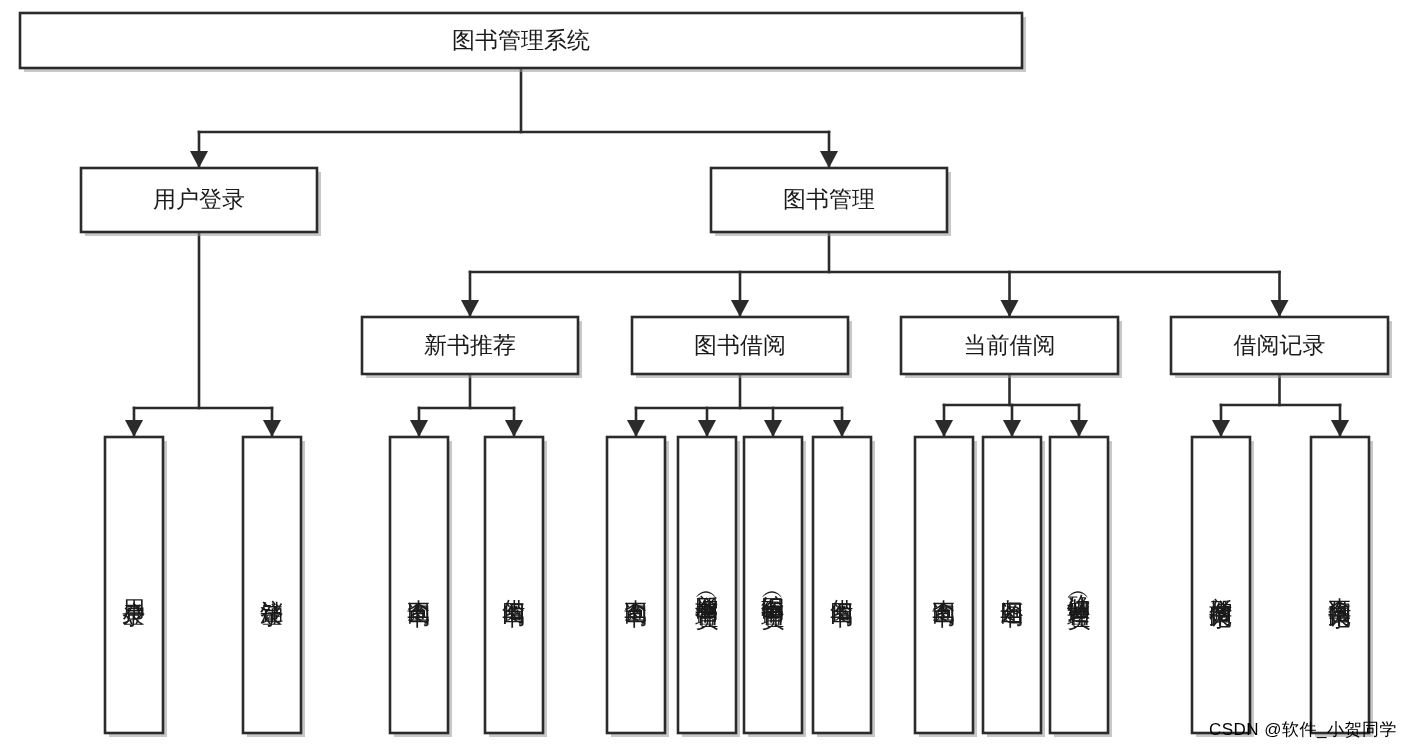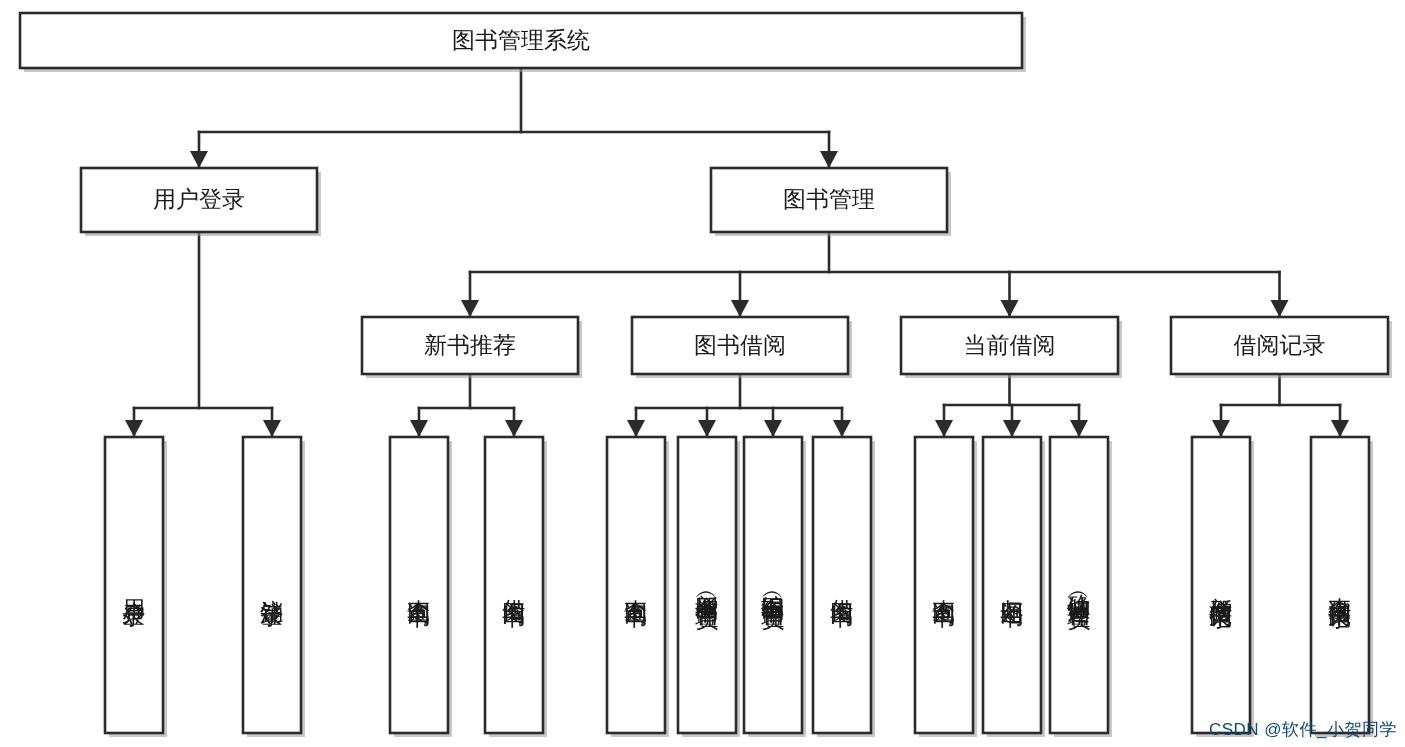--- a/index.html
+++ b/index.html
@@ -65,21 +65,21 @@
     justify-content: center;
     white-space: nowrap;
     pointer-events: none;
   }
   .watermark {
     position: absolute;
     right: 8px;
     bottom: 6px;
     font-family: "Liberation Sans", "DejaVu Sans", sans-serif;
     font-size: 17px;
-    color: #0c4a6e;
+    color: #000000;
     letter-spacing: 0.5px;
     user-select: none;
   }
 </style>
 </head>
 <body>
 
 <div id="diagram-root">
 
   <svg id="flow-svg" viewBox="0 0 1405 747" xmlns="http://www.w3.org/2000/svg">

